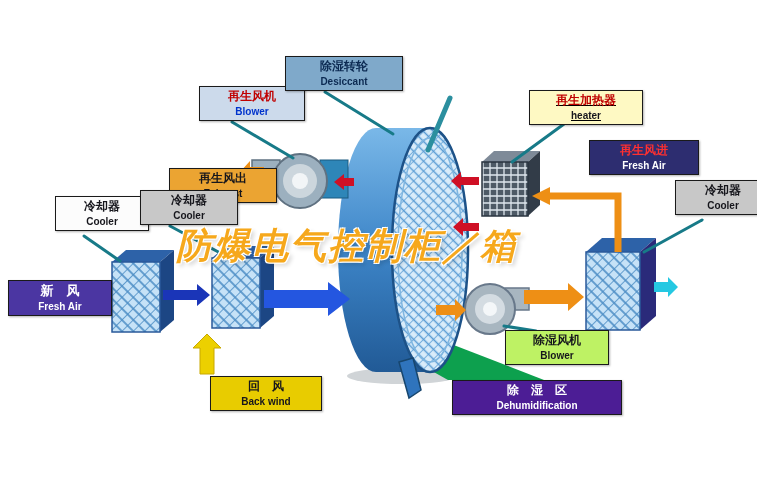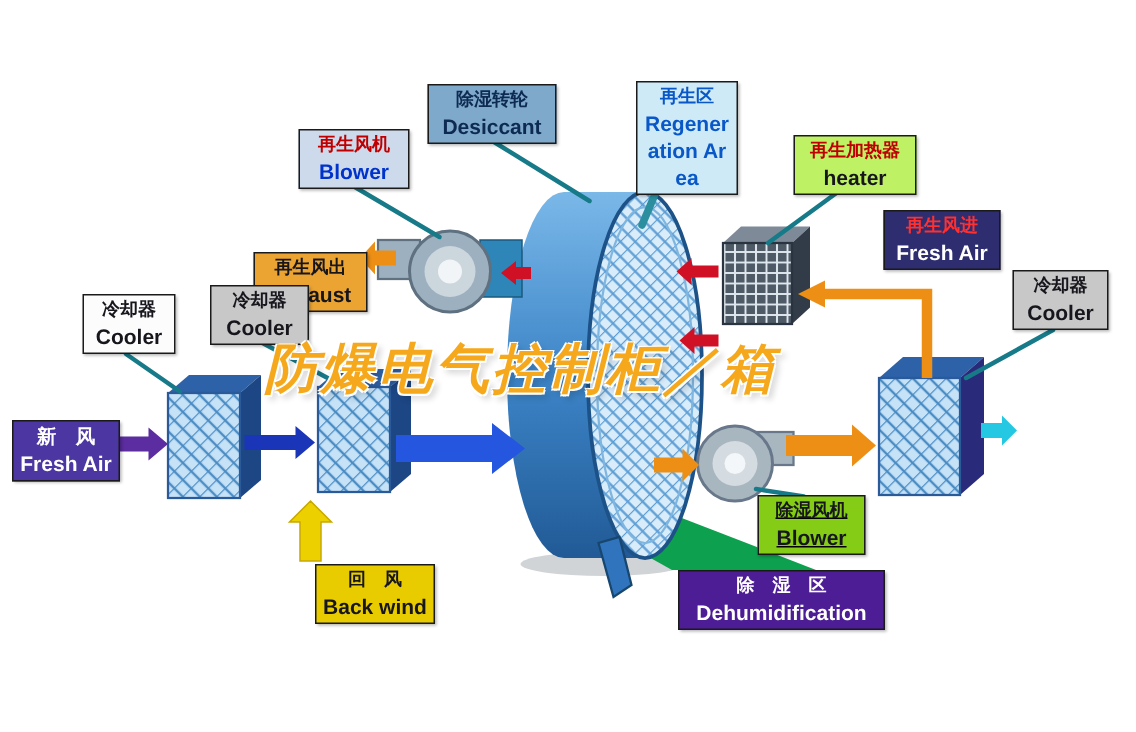--- a/index.html
+++ b/index.html
@@ -1,22 +1,22 @@
 <!DOCTYPE html>
 <html><head>
 <meta charset="utf-8">
 <style>
   html,body{margin:0;padding:0;background:#ffffff;}
   #stage{position:relative;width:757px;height:488px;background:#ffffff;overflow:hidden;
          font-family:"Liberation Sans","DejaVu Sans",sans-serif;}
   #diagram-svg{position:absolute;left:0;top:0;z-index:1;}
   .lbl{position:absolute;z-index:3;border:1px solid #1a1a1a;text-align:center;
-       padding:2px 4px;line-height:1.3;box-shadow:1px 1px 2px rgba(0,0,0,.3);}
+       padding:2px 20px;line-height:1.3;box-shadow:1px 1px 2px rgba(0,0,0,.3);}
   .lbl .l1{font-size:12px;font-weight:bold;white-space:nowrap;}
-  .lbl .l2,.lbl .l3{font-size:14px;font-weight:bold;}
+  .lbl .l2,.lbl .l3{font-size:10px;font-weight:bold;}
   .t-red{color:#c00000}.t-blue{color:#0033cc}.t-dark{color:#16161c}
   .t-white{color:#ffffff}.t-blue2{color:#0a58c8}.t-navy{color:#0c2a52}.t-brightred{color:#ff3030}
   .brk{word-break:break-all;}
   #watermark{position:absolute;left:176px;top:222px;z-index:4;
      font-size:36px;font-weight:bold;font-style:italic;letter-spacing:2px;
      color:#f6a81c;white-space:nowrap;
      text-shadow:-1px -1px 0 #fff,1px -1px 0 #fff,-1px 1px 0 #fff,1px 1px 0 #fff,3px 3px 4px rgba(0,0,0,.18);}
 </style>
 </head>
 <body>
@@ -130,26 +130,22 @@
   <div class="lbl" style="left:199px;top:86px;width:64px;background:#ccdaeb;">
     <div class="l1 t-red">再生风机</div>
     <div class="l2 t-blue">Blower</div>
   </div>
 
   <div class="lbl" style="left:285px;top:56px;width:76px;background:#7fa9ca;">
     <div class="l1 t-navy">除湿转轮</div>
     <div class="l2 t-navy">Desiccant</div>
   </div>
 
-  <div class="lbl" style="left:424px;top:54px;width:58px;background:#cdeaf6;">
-    <div class="l1 t-blue2">再生区</div>
-    <div class="l2 t-blue2 brk">Regeneration Area</div>
-  </div>
 
-  <div class="lbl" style="left:529px;top:90px;width:72px;background:#bef264;">
+  <div class="lbl" style="left:529px;top:90px;width:72px;background:#fef9c3;text-decoration:underline;">
     <div class="l1 t-red">再生加热器</div>
     <div class="l2 t-dark">heater</div>
   </div>
 
   <div class="lbl" style="left:169px;top:168px;width:66px;background:#eba432;">
     <div class="l1 t-dark">再生风出</div>
     <div class="l2 t-dark">Exhaust</div>
   </div>
 
   <div class="lbl" style="left:589px;top:140px;width:68px;background:#2d2d70;">
@@ -176,21 +172,21 @@
     <div class="l1 t-white" style="font-size:13px;">新　风</div>
     <div class="l2 t-white">Fresh Air</div>
   </div>
 
 
   <div class="lbl" style="left:166px;top:376px;width:70px;background:#e8cc00;margin-left:44px;">
     <div class="l1 t-dark">回　风</div>
     <div class="l2 t-dark">Back wind</div>
   </div>
 
-  <div class="lbl" style="left:505px;top:330px;width:62px;background:#84cc16;text-decoration:underline;">
+  <div class="lbl" style="left:505px;top:330px;width:62px;background:#bef264;">
     <div class="l1 t-dark">除湿风机</div>
     <div class="l2 t-dark">Blower</div>
   </div>
 
   <div class="lbl" style="left:452px;top:380px;width:128px;background:#4c1d95;">
     <div class="l1 t-white">除　湿　区</div>
     <div class="l2 t-white">Dehumidification</div>
   </div>
 
   <div id="watermark">防爆电气控制柜／箱</div>

